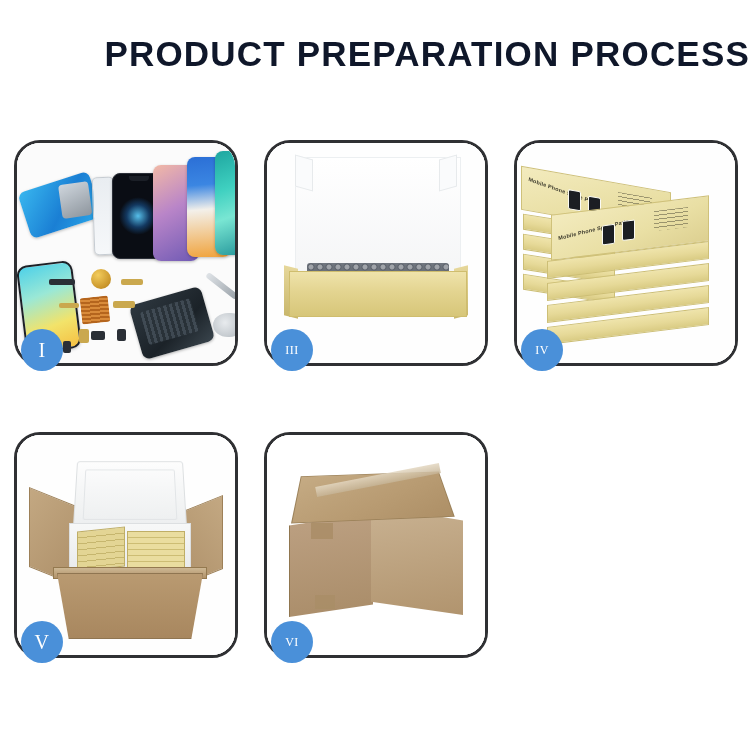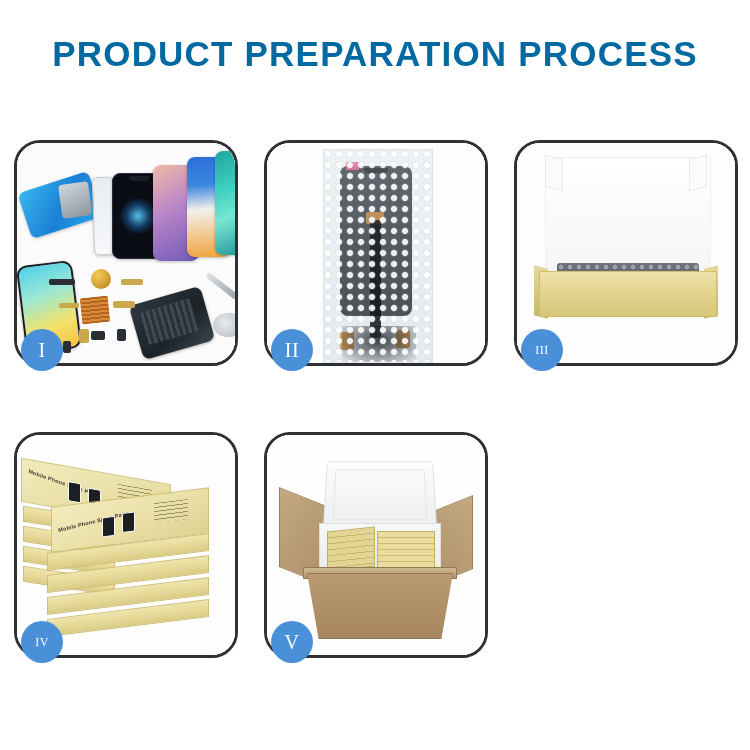--- a/index.html
+++ b/index.html
@@ -10,22 +10,23 @@
     overflow: hidden;
   }
   .page { position: relative; width: 750px; height: 750px; background: #fff; }
 
   
   .header { text-align: center; padding-top: 34px; }
   .title {
     font-size: 35px;
     font-weight: 700;
     letter-spacing: 1.2px;
-    color: #0369a1;
+    color: #0f172a;
     white-space: nowrap;
+    text-align: right;
   }
   .subtitle {
     margin-top: 10px;
     font-size: 15.5px;
     font-weight: 400;
     color: #141414;
     letter-spacing: 0.1px;
     white-space: nowrap;
   }
 
@@ -385,37 +386,20 @@
           <div class="flex" style="left:42px;top:160px;width:20px;height:5px;"></div>
           <div class="flex" style="left:96px;top:158px;width:22px;height:7px;"></div>
           <div class="flex" style="left:62px;top:186px;width:10px;height:14px;"></div>
           <div class="tool"></div>
           <div class="tool2"></div>
         </div>
       </div>
       <div class="badge">I</div>
     </div>
 
-    <div class="panel">
-      <div class="panel-inner">
-        <div class="scene2">
-          <div class="bag">
-            <div class="lcd"></div>
-            <div class="pinkmark"></div>
-            <div class="cable-tip"></div>
-            <div class="cable"></div>
-            <div class="conn" style="left:16px;top:182px;width:14px;height:18px;"></div>
-            <div class="conn" style="left:72px;top:180px;width:14px;height:18px;"></div>
-            <div class="cluster"></div>
-            <div class="bubbles"></div>
-          </div>
-        </div>
-      </div>
-      <div class="badge">II</div>
-    </div>
 
     <div class="panel">
       <div class="panel-inner">
         <div class="scene3">
           <div class="tray-back"></div>
           <div class="tray-lidL"></div>
           <div class="tray-lidR"></div>
           <div class="tray-endL"></div>
           <div class="tray-endR"></div>
           <div class="tray-fill"></div>
@@ -467,15 +451,28 @@
           <div class="foam-box"></div>
           <div class="ys-a"></div>
           <div class="ys-b"></div>
           <div class="carton-rim"></div>
           <div class="carton-front"></div>
         </div>
       </div>
       <div class="badge">V</div>
     </div>
 
+    <div class="panel">
+      <div class="panel-inner">
+        <div class="scene6">
+          <div class="c-left"></div>
+          <div class="c-right"></div>
+          <div class="c-top"></div>
+          <div class="c-tape"></div>
+          <div class="c-tab1"></div>
+          <div class="c-tab2"></div>
+        </div>
+      </div>
+      <div class="badge wide">VI</div>
+    </div>
 
   </div>
 </div>
 
 </body></html>

